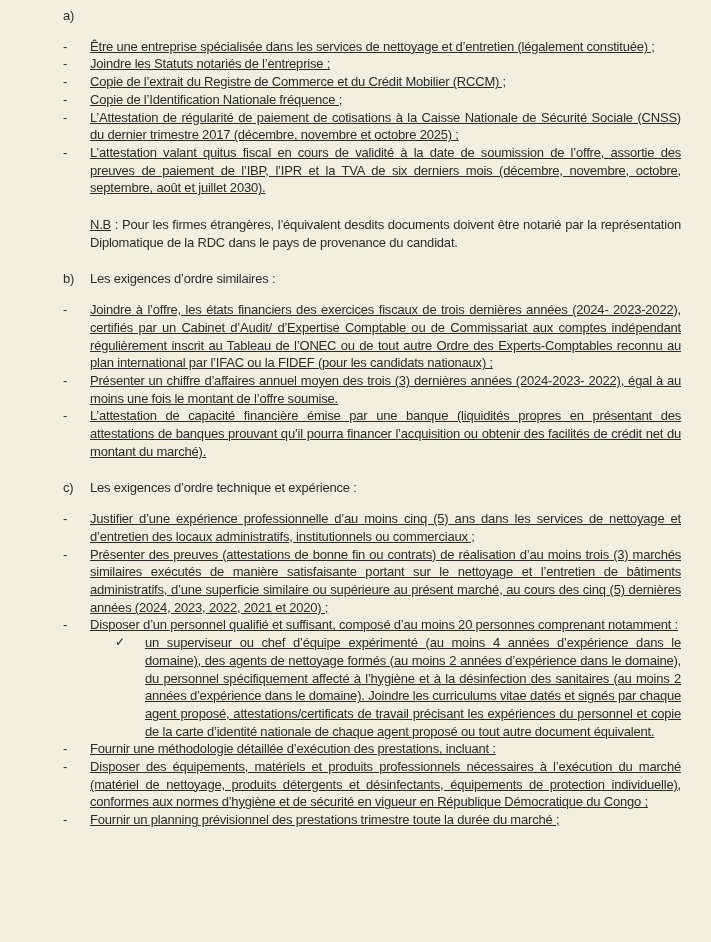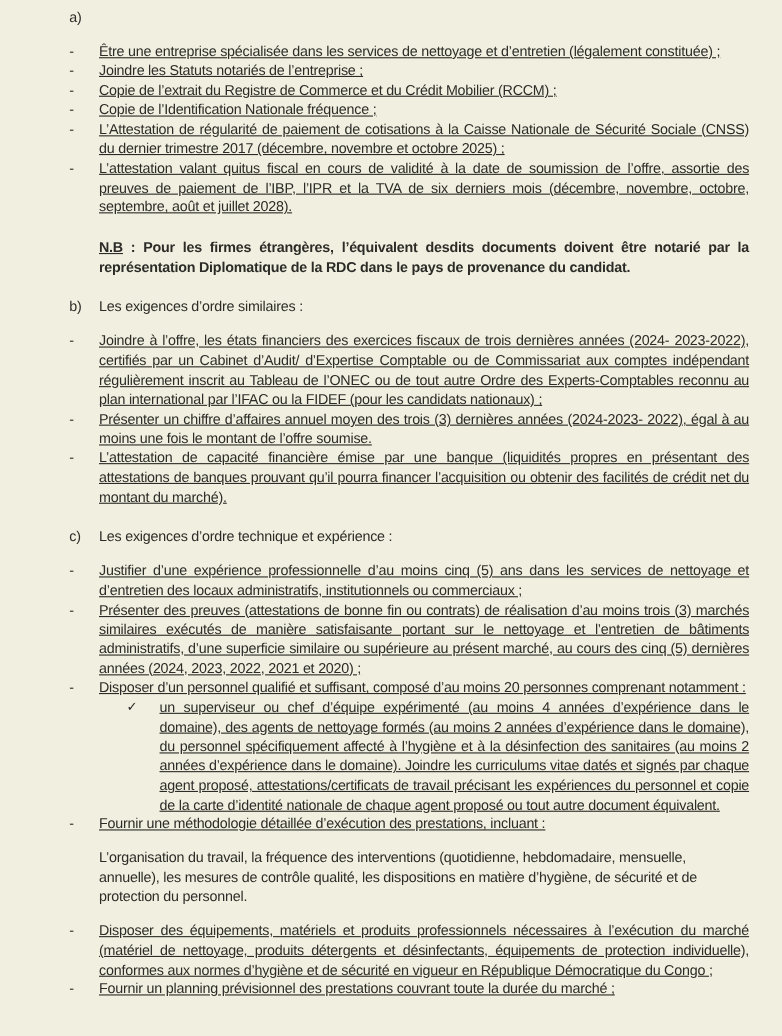--- a/index.html
+++ b/index.html
@@ -24,21 +24,21 @@
   .h-title { margin: 0; font-size: 13px; font-weight: normal; line-height: 17.7px; }
   .row { display: flex; }
   .col-m { flex: 0 0 27px; }
   .txt { margin: 0; flex: 1; text-align: justify; text-decoration: underline; }
   .txt.single { text-align: left; }
   .sub { margin-left: 52px; }
   .col-sm { flex: 0 0 30px; }
   .check { font-size: 12px; }
   .cont { margin-left: 27px; text-align: left; }
   .nb { margin: 0 0 19px 0; }
-  .nb-p { font-weight: bold; margin: 0 0 0 27px; text-align: justify; }
+  .nb-p { font-weight: normal; margin: 0 0 0 27px; text-align: justify; }
   .nb-label { text-decoration: underline; }
 </style>
 </head>
 <body style="background: rgb(241, 240, 224);">
 
 <main class="page" style="background: rgb(241, 240, 224); color: rgb(44, 43, 39);">
 
   <section class="sec">
     <header class="h-row">
       <span class="col-m">a)</span>
@@ -58,21 +58,21 @@
     <div class="row">
       <span class="col-m">-</span>
       <p class="txt single">Copie de l’Identification Nationale fréquence ;</p>
     </div>
     <div class="row">
       <span class="col-m">-</span>
       <p class="txt">L’Attestation de régularité de paiement de cotisations à la Caisse Nationale de Sécurité Sociale (CNSS) du dernier trimestre 2017 (décembre, novembre et octobre 2025) ;</p>
     </div>
     <div class="row">
       <span class="col-m">-</span>
-      <p class="txt">L’attestation valant quitus fiscal en cours de validité à la date de soumission de l’offre, assortie des preuves de paiement de l’IBP, l’IPR et la TVA de six derniers mois (décembre, novembre, octobre, septembre, août et juillet 2028).</p>
+      <p class="txt">L’attestation valant quitus fiscal en cours de validité à la date de soumission de l’offre, assortie des preuves de paiement de l’IBP, l’IPR et la TVA de six derniers mois (décembre, novembre, octobre, septembre, août et juillet 2030).</p>
     </div>
   </section>
 
   <aside class="nb">
     <p class="nb-p"><span class="nb-label">N.B</span><span>  : Pour les firmes étrangères, l’équivalent desdits documents doivent être notarié par la représentation Diplomatique de la RDC dans le pays de provenance du candidat.</span></p>
   </aside>
 
   <section class="sec">
     <header class="h-row">
       <span class="col-m">b)</span>
@@ -110,24 +110,23 @@
       <p class="txt">Disposer d’un personnel qualifié et suffisant, composé d’au moins 20 personnes comprenant notamment :</p>
     </div>
     <div class="row sub">
       <span class="col-sm check">✓</span>
       <p class="txt">un superviseur ou chef d’équipe expérimenté (au moins 4 années d’expérience dans le domaine), des agents de nettoyage formés (au moins 2 années d’expérience dans le domaine), du personnel spécifiquement affecté à l’hygiène et à la désinfection des sanitaires (au moins 2 années d’expérience dans le domaine). Joindre les curriculums vitae datés et signés par chaque agent proposé, attestations/certificats de travail précisant les expériences du personnel et copie de la carte d’identité nationale de chaque agent proposé ou tout autre document équivalent.</p>
     </div>
     <div class="row">
       <span class="col-m">-</span>
       <p class="txt single">Fournir une méthodologie détaillée d’exécution des prestations, incluant :</p>
     </div>
-    <p class="cont">L’organisation du travail, la fréquence des interventions (quotidienne, hebdomadaire, mensuelle, annuelle), les mesures de contrôle qualité, les dispositions en matière d’hygiène, de sécurité et de protection du personnel.</p>
     <div class="row">
       <span class="col-m">-</span>
       <p class="txt">Disposer des équipements, matériels et produits professionnels nécessaires à l’exécution du marché (matériel de nettoyage, produits détergents et désinfectants, équipements de protection individuelle), conformes aux normes d’hygiène et de sécurité en vigueur en République Démocratique du Congo ;</p>
     </div>
     <div class="row">
       <span class="col-m">-</span>
-      <p class="txt single">Fournir un planning prévisionnel des prestations couvrant toute la durée du marché ;</p>
+      <p class="txt single">Fournir un planning prévisionnel des prestations trimestre toute la durée du marché ;</p>
     </div>
   </section>
 
 </main>
 
 </body></html>

